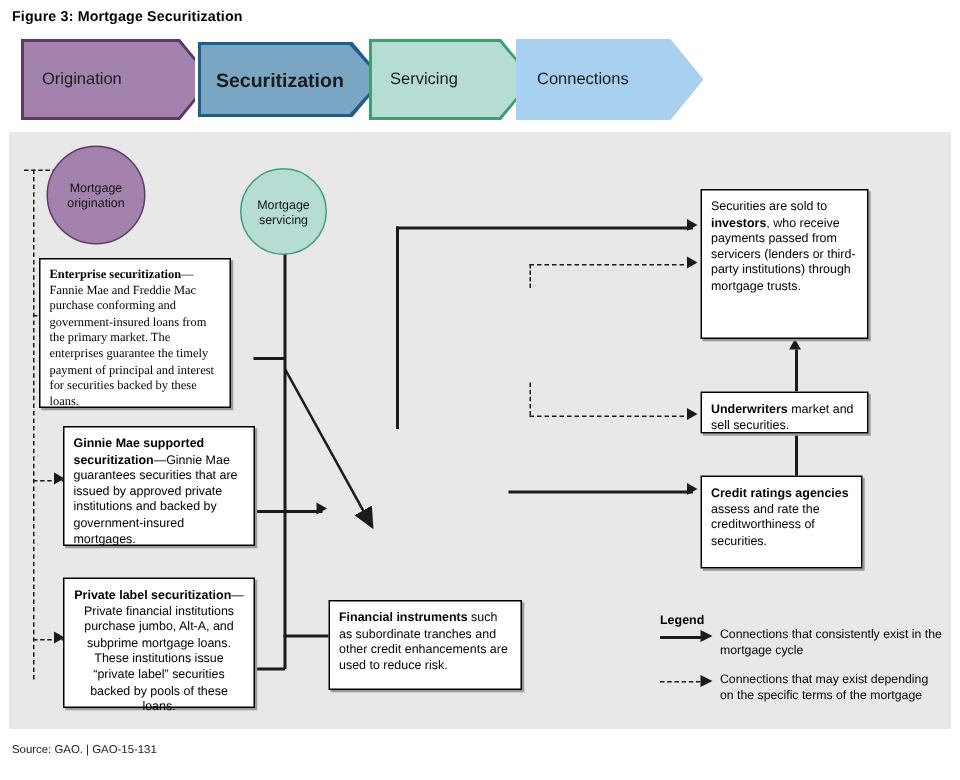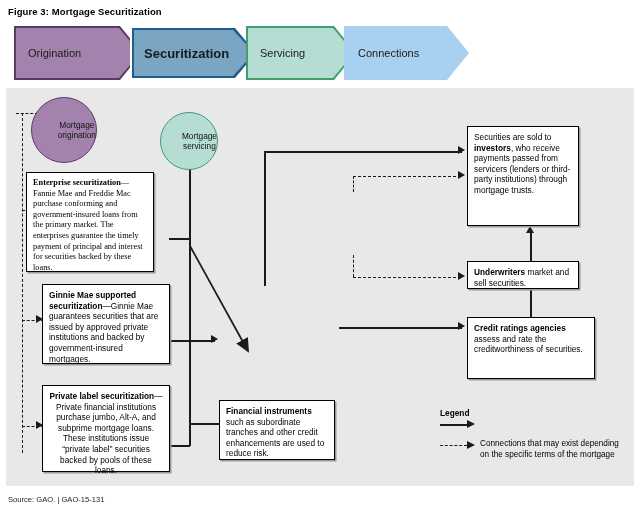--- a/index.html
+++ b/index.html
@@ -55,21 +55,21 @@
     font-size:8.3px; line-height:1.28;
     color:#000;
     padding:5px 6px 4px 6px;
     z-index:6;
   }
   .nbox b { font-weight:bold; }
 
   
   .circ {
     position:absolute; border-radius:50%;
-    display:flex; align-items:center; justify-content:flex-end;
+    display:flex; align-items:center; justify-content:center;
     text-align:center; font-size:8.3px; line-height:1.25; color:#111;
     z-index:7;
   }
   #circ-origination {
     left:31px; top:97px; width:66px; height:66px;
     background:#a383ad; border:1.6px solid #5c3a66;
   }
   #circ-servicing {
     left:160px; top:112px; width:58px; height:58px;
     background:#b6ddd4; border:1.6px solid #3f9e6e;
@@ -216,45 +216,46 @@
 
     <div class="nbox" id="box-ginnie" style="left:36px; top:196px; width:128px; height:80px;">
       <b>Ginnie Mae supported securitization</b><span>—Ginnie Mae guarantees securities that are issued by approved private institutions and backed by government-insured mortgages.</span>
     </div>
 
     <div class="nbox" id="box-private-label" style="left:36px; top:297px; width:128px; height:87px;text-align:center;">
       <b>Private label securitization</b><span>—Private financial institutions purchase jumbo, Alt-A, and subprime mortgage loans. These institutions issue “private label” securities backed by pools of these loans.</span>
     </div>
 
 
-    <div class="nbox" id="box-financial-instruments" style="left:213px; top:312px; width:116px; height:60px;">
+    <div class="nbox" id="box-financial-instruments" style="left:213px; top:312px; width:129px; height:60px;">
       <b>Financial instruments</b><span> such as subordinate tranches and other credit enhancements are used to reduce risk.</span>
     </div>
 
 
     <div class="nbox" id="box-securities-sold" style="left:461px; top:38px; width:112px; height:100px;">
       <span>Securities are sold to </span><b>investors</b><span>, who receive payments passed from servicers (lenders or third-party institutions) through mortgage trusts.</span>
     </div>
 
     <div class="nbox" id="box-underwriters" style="left:461px; top:173px; width:112px; height:28px;">
       <b>Underwriters</b><span> market and sell securities.</span>
     </div>
 
-    <div class="nbox" id="box-credit-ratings" style="left:461px; top:229px; width:128px; height:62px;">
+    <div class="nbox" id="box-credit-ratings" style="left:461px; top:229px; width:108px; height:62px;">
       <b>Credit ratings agencies</b><span> assess and rate the creditworthiness of securities.</span>
     </div>
 
     <div id="legend" style="left:434px; top:320px;">
       <div id="legend-title">Legend</div>
 
       <div class="leg-row">
         <div class="leg-sym">
           <div class="bar"></div>
             <div class="tip"></div>
         </div>
+        <div class="leg-txt">Connections that consistently exist in the mortgage cycle</div>
       </div>
 
       <div class="leg-row">
         <div class="leg-sym">
           <div class="bard"></div>
             <div class="tip"></div>
         </div>
         <div class="leg-txt">Connections that may exist depending on the specific terms of the mortgage</div>
       </div>
     </div>

